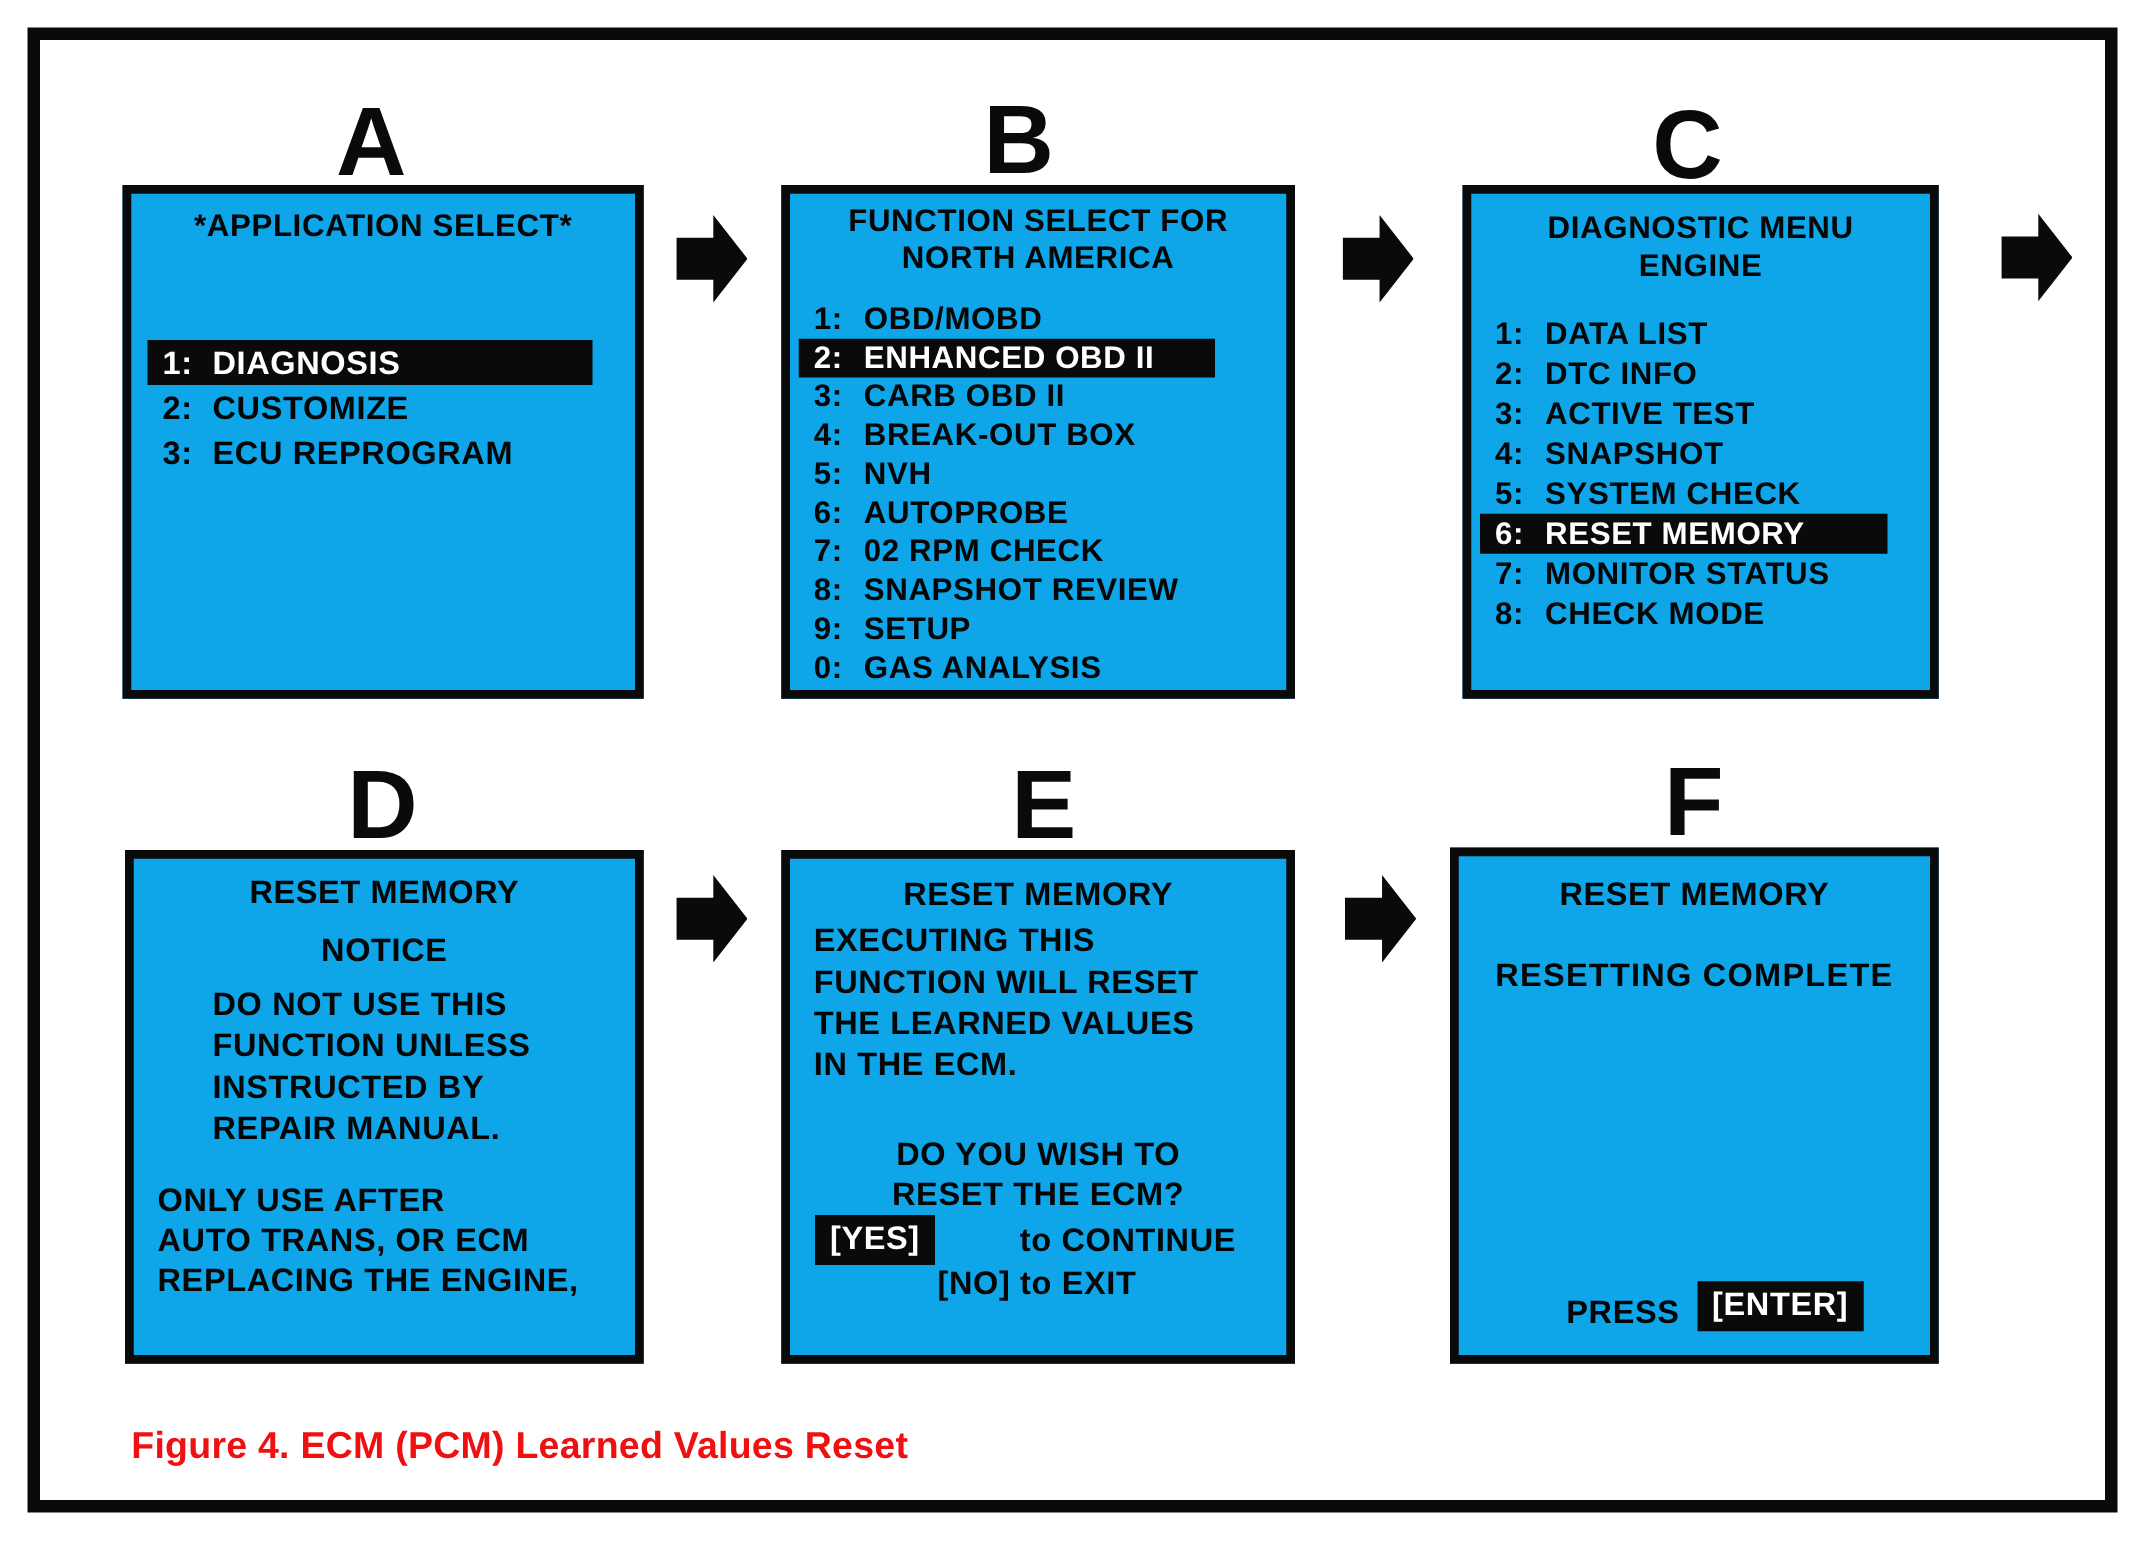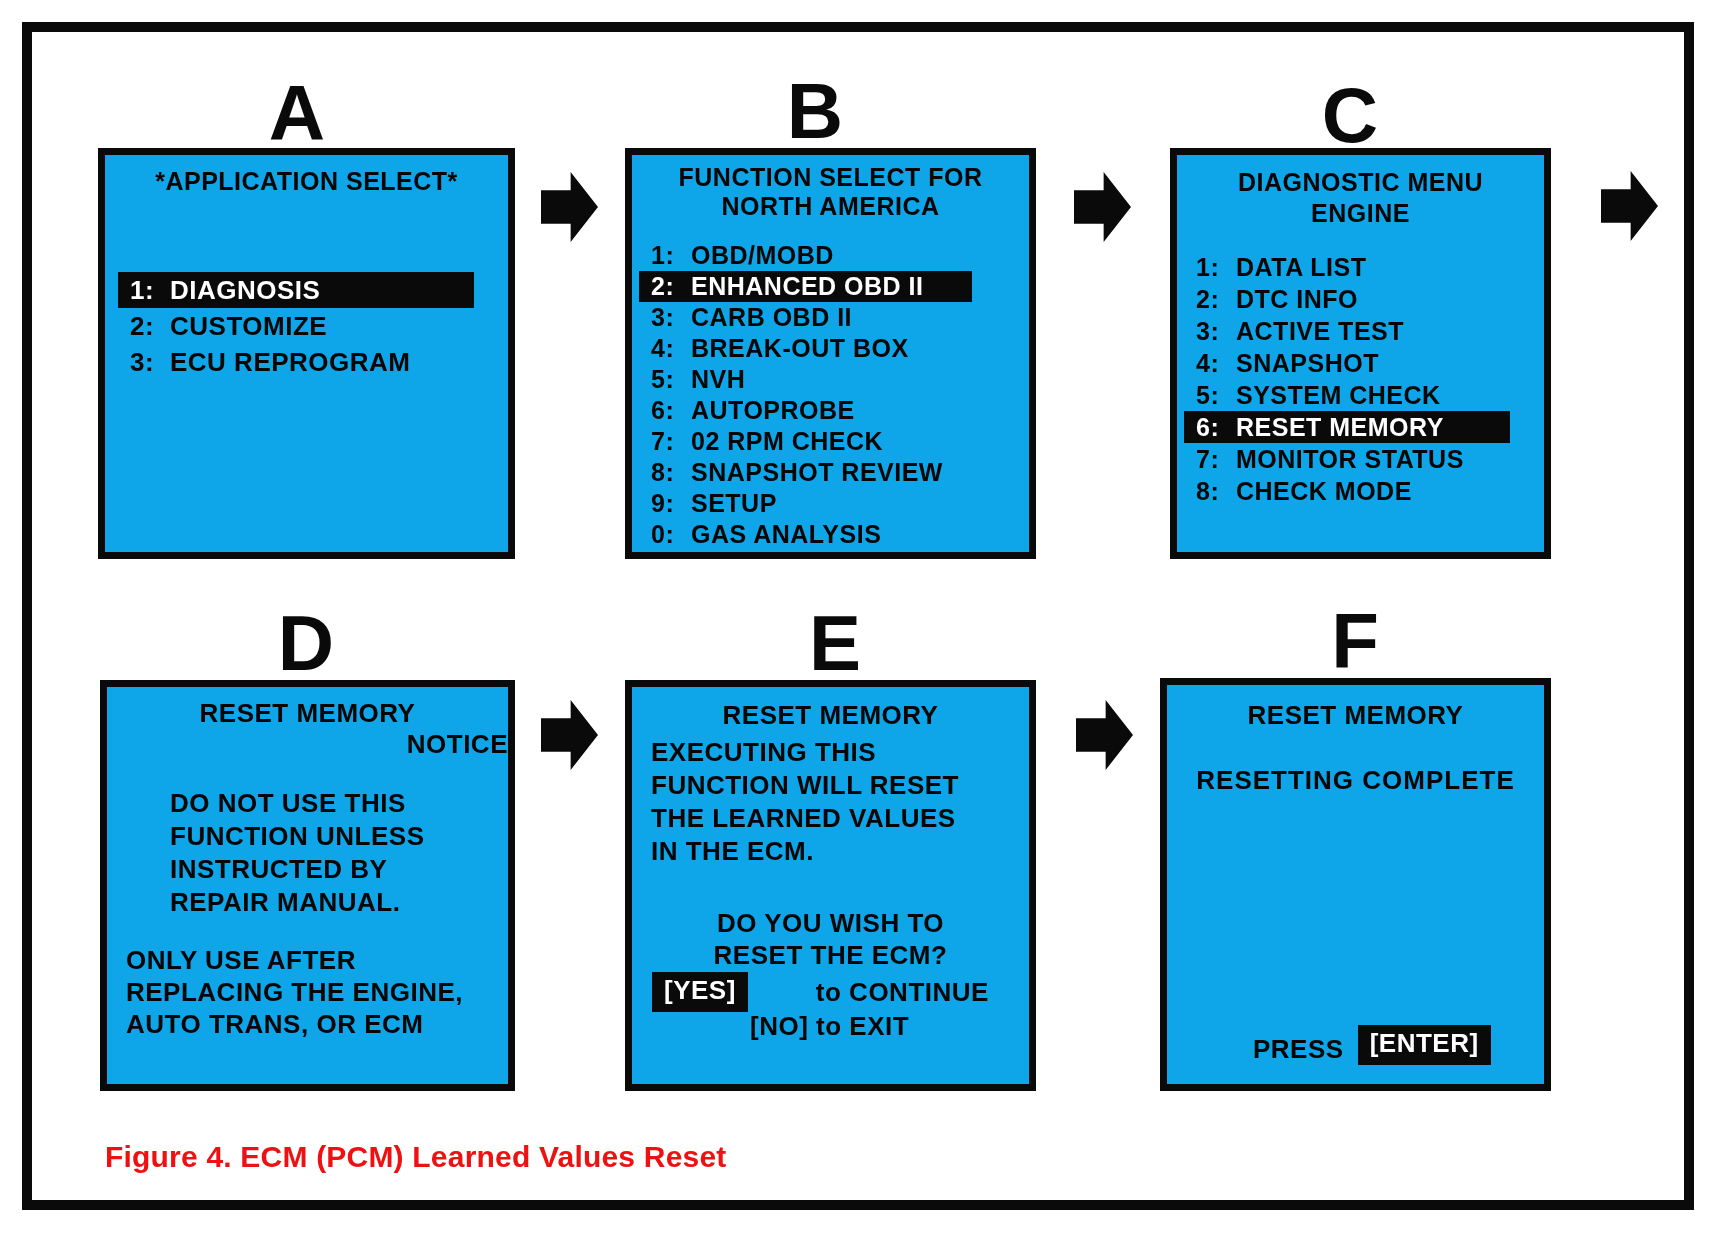--- a/index.html
+++ b/index.html
@@ -56,21 +56,21 @@
   .menu-c { top: 96px; left: 7px; width: 326px; font-size: 25px; }
   .menu-c .mrow { height: 32px; }
   .menu-c .num { width: 44px; padding-left: 9px; }
 
   .mrow { display: flex; align-items: center; }
   .mrow .num { flex: 0 0 auto; width: 52px; padding-left: 12px; }
   .hl { background: #0a0a0a; color: #ffffff; }
 
   
   .d-t1 { top: 11px; }
-  .d-t2 { top: 42px; text-align: right; }
+  .d-t2 { top: 58px; }
   .d-para { position: absolute; line-height: 33px; }
   .d-p1 { top: 100px; left: 63px; }
   .d-p2 { top: 257px; left: 19px; line-height: 32px; }
 
   
   .e-head { top: 13px; }
   .e-body { position: absolute; top: 49px; left: 19px; line-height: 33px; }
   .e-q1 { top: 221px; }
   .e-q2 { top: 253px; }
   .e-yes { position: absolute; top: 285px; left: 20px; display: flex; align-items: center; gap: 44px; }
@@ -221,22 +221,22 @@
     <div class="ctr d-t1">RESET MEMORY</div>
     <div class="ctr d-t2">NOTICE</div>
     <div class="d-para d-p1">
       <div>DO NOT USE THIS</div>
       <div>FUNCTION UNLESS</div>
       <div>INSTRUCTED BY</div>
       <div>REPAIR MANUAL.</div>
     </div>
     <div class="d-para d-p2">
       <div>ONLY USE AFTER</div>
+      <div>AUTO TRANS, OR ECM</div>
       <div>REPLACING THE ENGINE,</div>
-      <div>AUTO TRANS, OR ECM</div>
     </div>
   </div>
 
   <div class="screen" id="screen-e">
     <div class="ctr e-head">RESET MEMORY</div>
     <div class="e-body">
       <div>EXECUTING THIS</div>
       <div>FUNCTION WILL RESET</div>
       <div>THE LEARNED VALUES</div>
       <div>IN THE ECM.</div>

